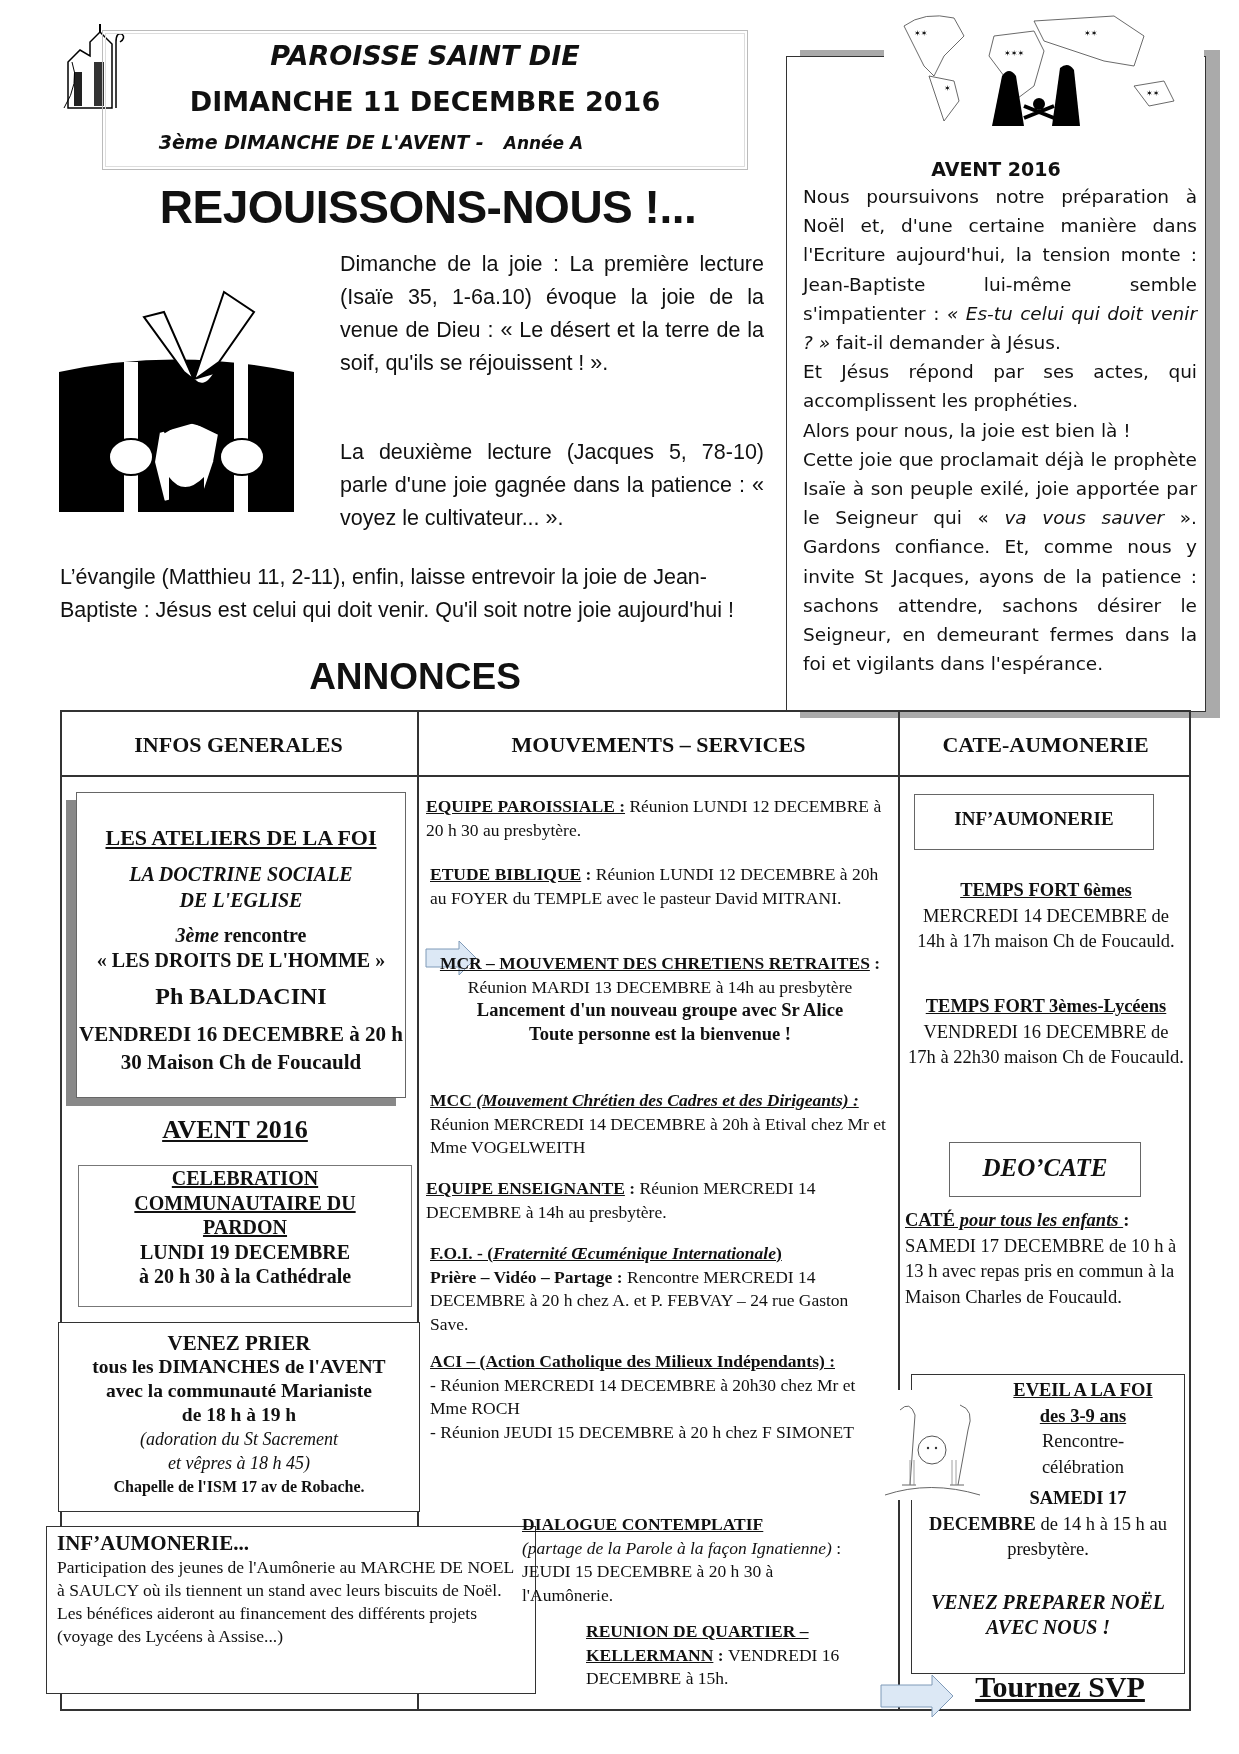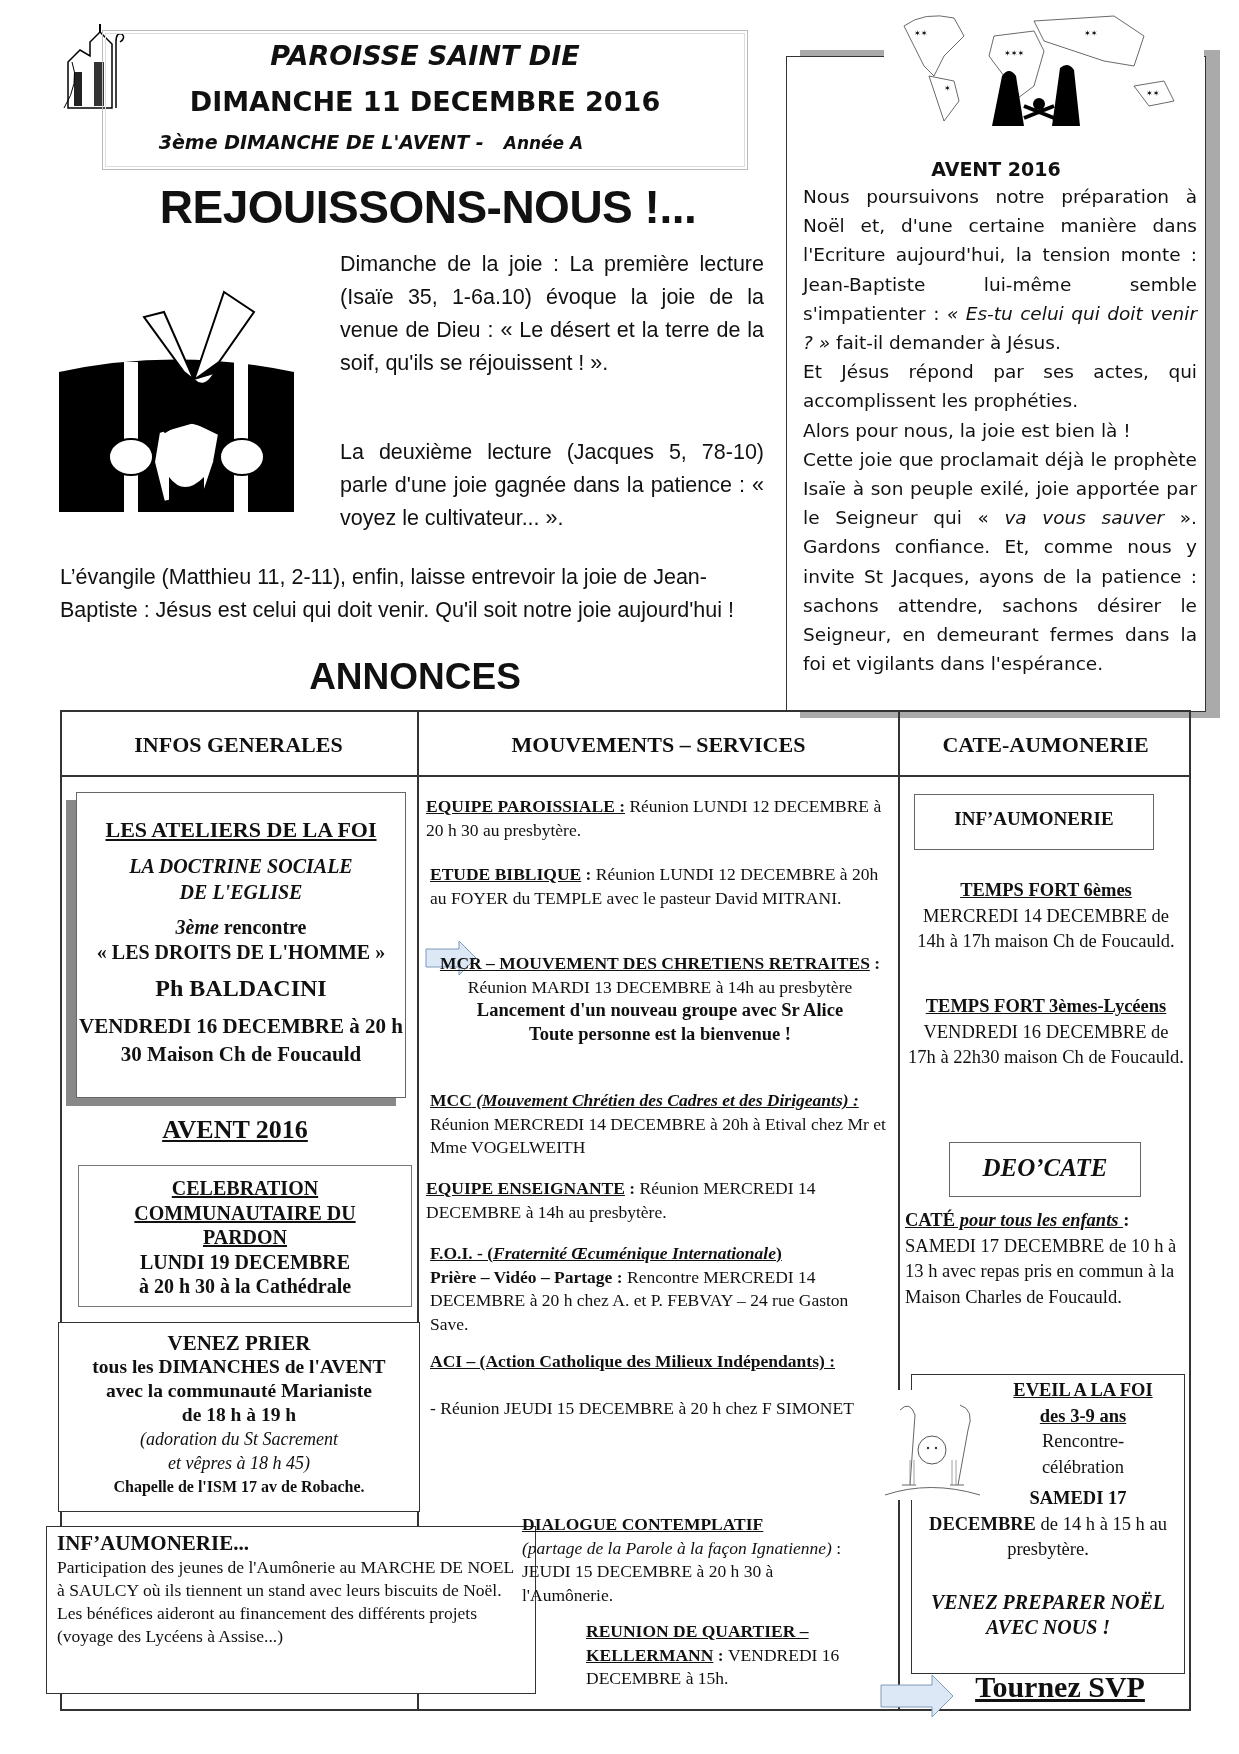--- a/index.html
+++ b/index.html
@@ -41,28 +41,28 @@
 
   
   #tbl { left: 60px; top: 710px; width: 1131px; height: 1001px; border: 2px solid #333; }
   .col-line { position: absolute; top: 710px; width: 2px; background: #333; }
   #hdr-line { left: 60px; top: 775px; width: 1131px; height: 2px; background: #333; }
   .col-hdr { position: absolute; top: 732px; font-size: 22px; font-weight: bold; text-align: center; }
 
   
   #ateliers-shadow { left: 66px; top: 800px; width: 330px; height: 306px; background: #888; }
   #ateliers-box { left: 76px; top: 792px; width: 330px; height: 306px; background: #fff; border: 1px solid #666; }
-  #ateliers-box .t { font-size: 22px; font-weight: bold; text-decoration: underline; margin-top: 24px; }
+  #ateliers-box .t { font-size: 22px; font-weight: bold; text-decoration: underline; margin-top: 32px; }
   #ateliers-box .s { font-size: 20px; font-weight: bold; font-style: italic; line-height: 26px; margin-top: 10px; text-align: center; }
   #ateliers-box .r { font-size: 20px; font-weight: bold; line-height: 25px; margin-top: 10px; }
   #ateliers-box .n { font-size: 24px; font-weight: bold; margin-top: 10px; }
   #ateliers-box .d { font-size: 21px; font-weight: bold; line-height: 28px; margin-top: 10px; }
 
   #avent2016-label { left: 60px; top: 1115px; width: 350px; font-size: 26px; font-weight: bold; text-decoration: underline; }
-  #pardon-box { left: 78px; top: 1165px; width: 334px; height: 142px; border: 1px solid #777; font-size: 20px; font-weight: bold; line-height: 24.5px; padding-top: 10px; }
+  #pardon-box { left: 78px; top: 1165px; width: 334px; height: 142px; border: 1px solid #777; font-size: 20px; font-weight: bold; line-height: 24.5px; }
   #prier-box { left: 58px; top: 1322px; width: 362px; height: 190px; border: 1px solid #333; background: #fff; font-size: 19.5px; font-weight: bold; line-height: 24px; padding-top: 8px; }
   #prier-box .it { font-weight: normal; font-style: italic; font-size: 18px; }
   #prier-box .ch { font-size: 16px; }
   #infaum-box2 { left: 46px; top: 1526px; width: 490px; height: 168px; border: 1px solid #333; background: #fff; padding: 4px 10px; }
   #infaum-box2 .t { font-size: 21px; font-weight: bold; }
   #infaum-box2 .p { font-size: 17.5px; line-height: 23px; }
 
   
   .mid { position: absolute; font-size: 17.5px; line-height: 23.5px; }
   .mid .h { font-weight: bold; text-decoration: underline; }
@@ -202,21 +202,21 @@
 </div>
 <div class="mid" style="left:426px;top:1177px;width:466px;">
   <span class="h">EQUIPE ENSEIGNANTE</span><b> : </b><span>Réunion MERCREDI 14 DECEMBRE à 14h au presbytère.</span>
 </div>
 <div class="mid" style="left:430px;top:1242px;width:460px;">
   <span class="h">F.O.I. -  (</span><span class="h i">Fraternité Œcuménique Internationale</span><span class="h">)</span><br>
   <b>Prière – Vidéo – Partage : </b><span>Rencontre MERCREDI 14 DECEMBRE à 20 h chez A. et P. FEBVAY – 24 rue Gaston Save.</span>
 </div>
 <div class="mid" style="left:430px;top:1350px;width:460px;">
   <span class="h">ACI – (Action Catholique des Milieux Indépendants) :</span><br>
-  <br>
+  <span>- Réunion MERCREDI 14 DECEMBRE à 20h30 chez Mr et Mme ROCH</span><br>
   <span>- Réunion JEUDI 15 DECEMBRE à 20 h chez F SIMONET</span>
 </div>
 <div class="mid" style="left:522px;top:1513px;width:340px;">
   <span class="h">DIALOGUE CONTEMPLATIF</span><br>
   <span class="i">(partage de la Parole à la façon Ignatienne)</span><span> : JEUDI 15 DECEMBRE à 20 h 30 à l'Aumônerie.</span>
 </div>
 <div class="mid" style="left:586px;top:1620px;width:290px;">
   <span class="h">REUNION DE QUARTIER – KELLERMANN</span><b> : </b><span>VENDREDI 16 DECEMBRE à 15h.</span>
 </div>
 

